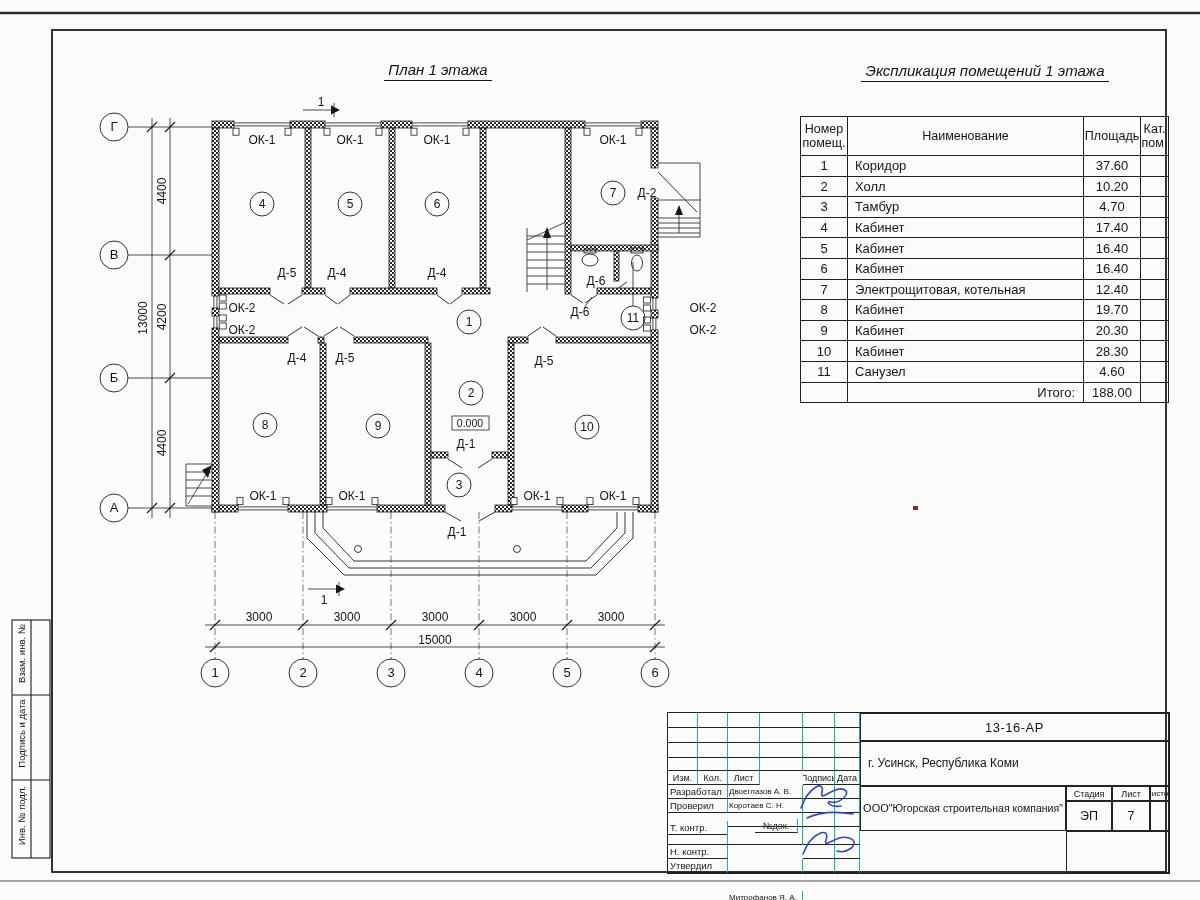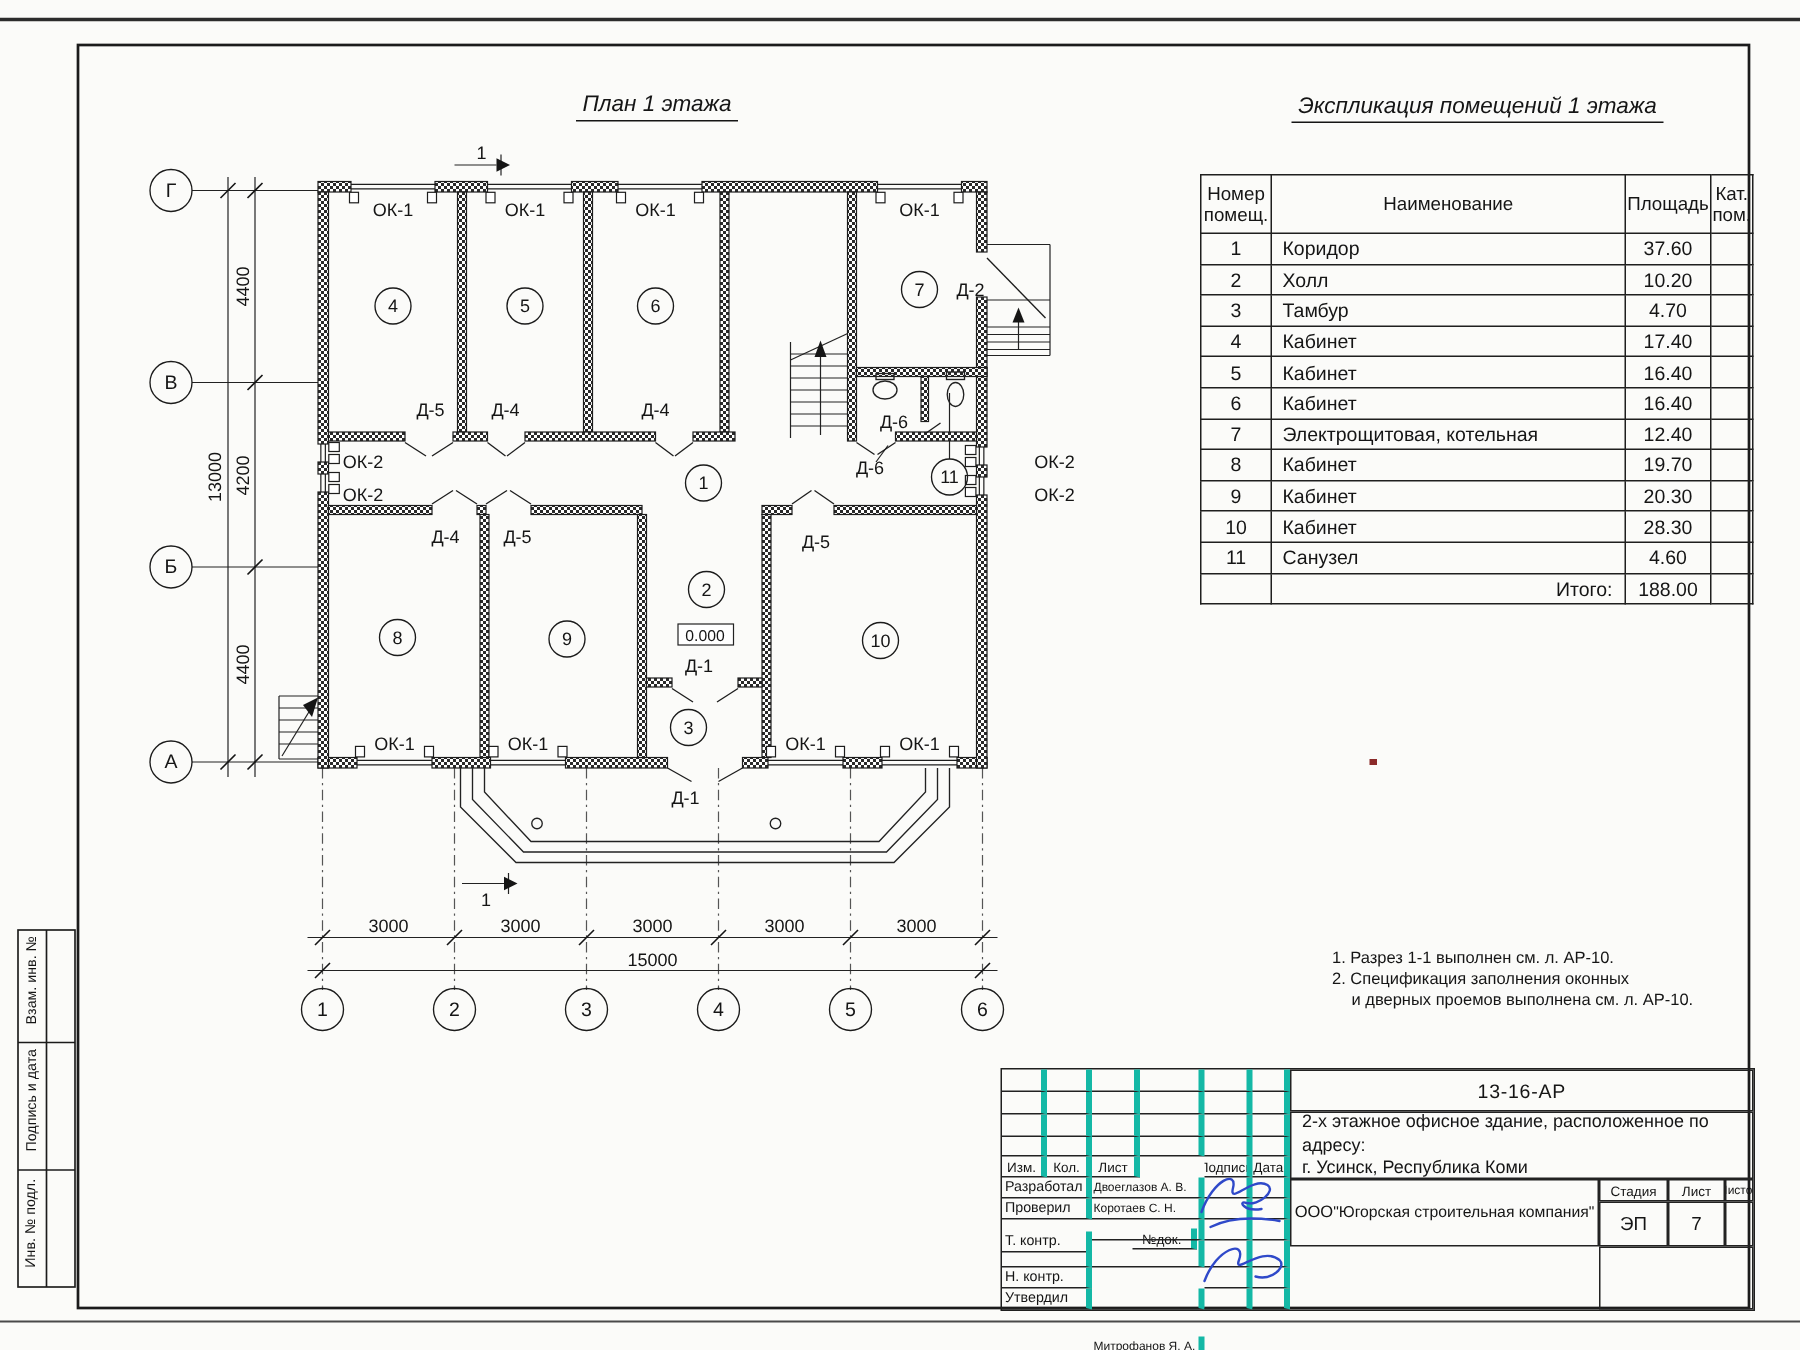--- a/index.html
+++ b/index.html
@@ -19,21 +19,21 @@
   .rtable thead th{font-size:12.5px;font-weight:400;line-height:1.12;height:38px;}
   .rtable td{height:19.6px;font-size:13px;text-align:center;}
   .rtable td.nm{text-align:left;padding-left:7px;}
   .rtable td.tot{text-align:right;padding-right:8px;}
   .notes{position:absolute;left:888px;top:633px;font-size:11px;line-height:13.8px;}
   .notes .ind{margin-left:13px;}
   .tb{position:absolute;left:667px;top:712px;width:501px;height:160px;
       border:1.6px solid #1f1f1f;box-sizing:content-box;font-size:10px;}
   .tb .abs{position:absolute;box-sizing:border-box;border:1px solid #222;
            display:flex;align-items:center;justify-content:center;overflow:hidden;}
-  .tbc{position:absolute;box-sizing:border-box;border-right:4px solid #14b8a6;border-bottom:1px solid #222;
+  .tbc{position:absolute;box-sizing:border-box;border-right:1px solid #14b8a6;border-bottom:1px solid #222;
        display:flex;align-items:center;justify-content:center;font-size:9px;
        overflow:hidden;white-space:nowrap;text-align:center;}
   .role{justify-content:flex-start!important;padding-left:2px;font-size:9.5px!important;}
   .pname{justify-content:flex-start!important;padding-left:1px;font-size:8px!important;}
   .vl{position:absolute;font-size:9.5px;text-align:center;transform:rotate(-90deg);white-space:nowrap;}
   .sig{position:absolute;left:795px;top:778px;width:84px;height:92px;z-index:3;}
 </style>
 </head>
 <body>
 
@@ -441,25 +441,20 @@
     <tfoot>
       <tr>
         <td></td>
         <td class="tot">Итого:</td>
         <td>188.00</td>
         <td></td>
       </tr>
     </tfoot>
   </table>
 
-  <div class="notes">
-    <div>1. Разрез 1-1 выполнен см. л. АР-10.</div>
-    <div>2. Спецификация заполнения оконных</div>
-    <div class="ind">и дверных проемов выполнена см. л. АР-10.</div>
-  </div>
 
   <div class="tb">
     <div id="tb-left" style="position:absolute;left:0;top:0;width:192px;height:160px;">
         <div class="tbc " style="left: 0px; top: 0px; width: 30px; height: 15px;"></div>
         <div class="tbc " style="left: 30px; top: 0px; width: 30px; height: 15px;"></div>
         <div class="tbc " style="left: 60px; top: 0px; width: 32px; height: 15px;"></div>
         <div class="tbc " style="left: 92px; top: 0px; width: 43px; height: 15px;"></div>
         <div class="tbc " style="left: 135px; top: 0px; width: 32px; height: 15px;"></div>
         <div class="tbc " style="left: 167px; top: 0px; width: 25px; height: 15px;"></div>
         <div class="tbc " style="left: 0px; top: 15px; width: 30px; height: 15px;"></div>
@@ -506,21 +501,20 @@
         <div class="tbc pname" style="left: 60px; top: 132px; width: 75px; height: 14px; margin-top: 46px;">Митрофанов Я. А.</div>
         <div class="tbc " style="left: 135px; top: 132px; width: 32px; height: 14px;"></div>
         <div class="tbc " style="left: 167px; top: 132px; width: 25px; height: 14px;"></div>
         <div class="tbc role" style="left: 0px; top: 146px; width: 60px; height: 14px;">Утвердил</div>
         <div class="tbc pname" style="left: 60px; top: 146px; width: 75px; height: 14px;"></div>
         <div class="tbc " style="left: 135px; top: 146px; width: 32px; height: 14px;"></div>
         <div class="tbc " style="left: 167px; top: 146px; width: 25px; height: 14px;"></div>
       </div>
     <div class="abs" style="left:192px;top:0;width:309px;height:28px;font-size:13px;letter-spacing:.5px;">13-16-АР</div>
     <div class="abs" style="left:192px;top:28px;width:309px;height:45px;flex-direction:column;align-items:flex-start;justify-content:center;padding-left:7px;font-size:12px;line-height:1.3;">
-      <div>2-х этажное офисное здание, расположенное по адресу:</div>
       <div>г. Усинск, Республика Коми</div>
     </div>
     <div class="abs" style="left:192px;top:73px;width:206px;height:45px;flex-direction:row;font-size:11px;line-height:1.3;">
       <div>ООО</div>
       <div style="font-size:10.5px;">"Югорская строительная компания"</div>
     </div>
     <div class="abs" style="left:398px;top:73px;width:46px;height:15px;font-size:9px;">Стадия</div>
     <div class="abs" style="left:444px;top:73px;width:38px;height:15px;font-size:9px;">Лист</div>
     <div class="abs" style="left:482px;top:73px;width:19px;height:15px;font-size:8px;">Листов</div>
     <div class="abs" style="left:398px;top:88px;width:46px;height:30px;font-size:12.5px;">ЭП</div>

